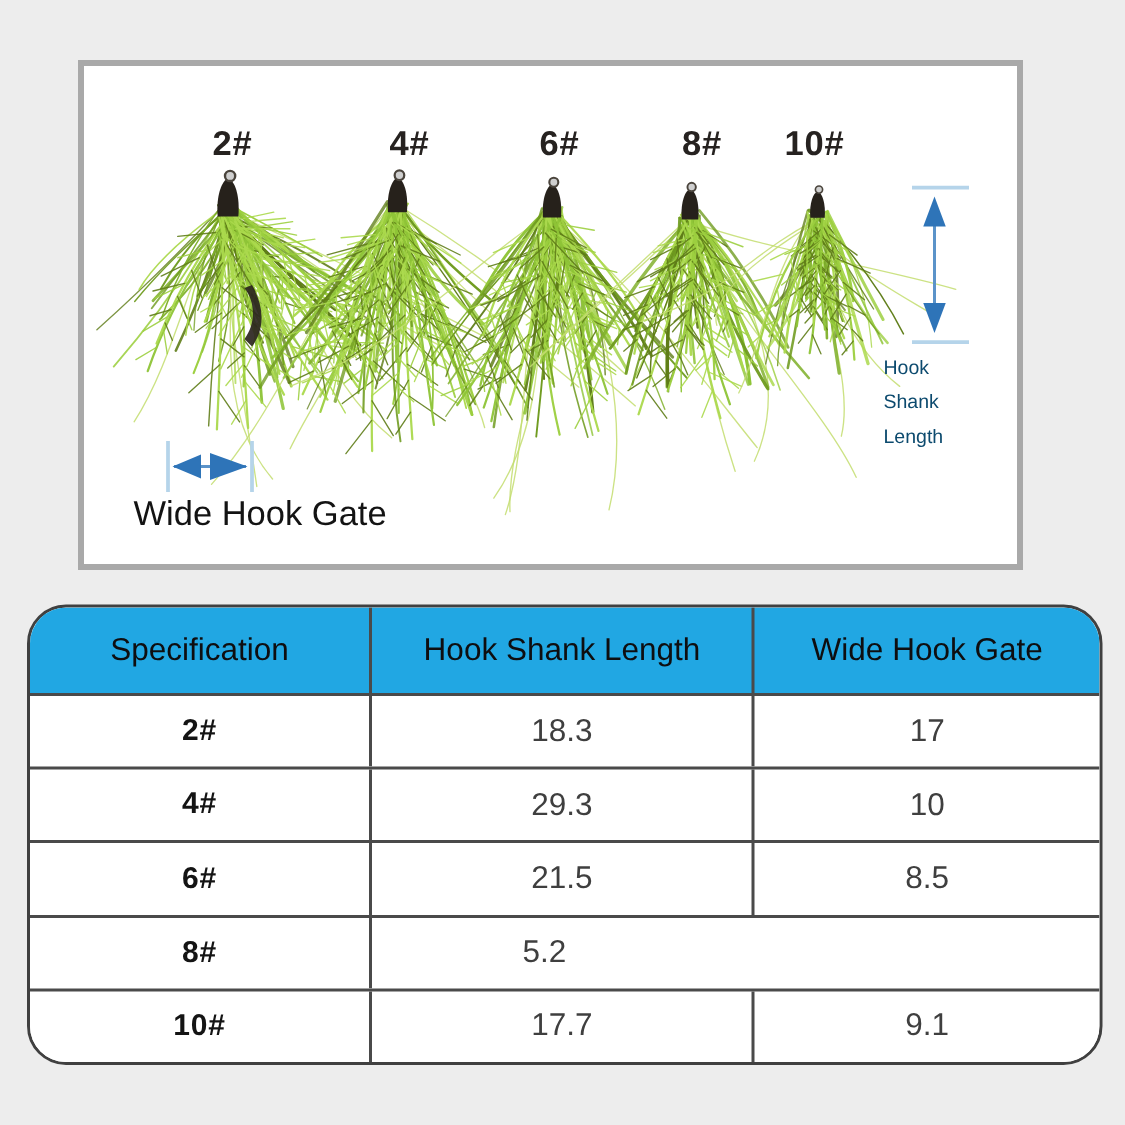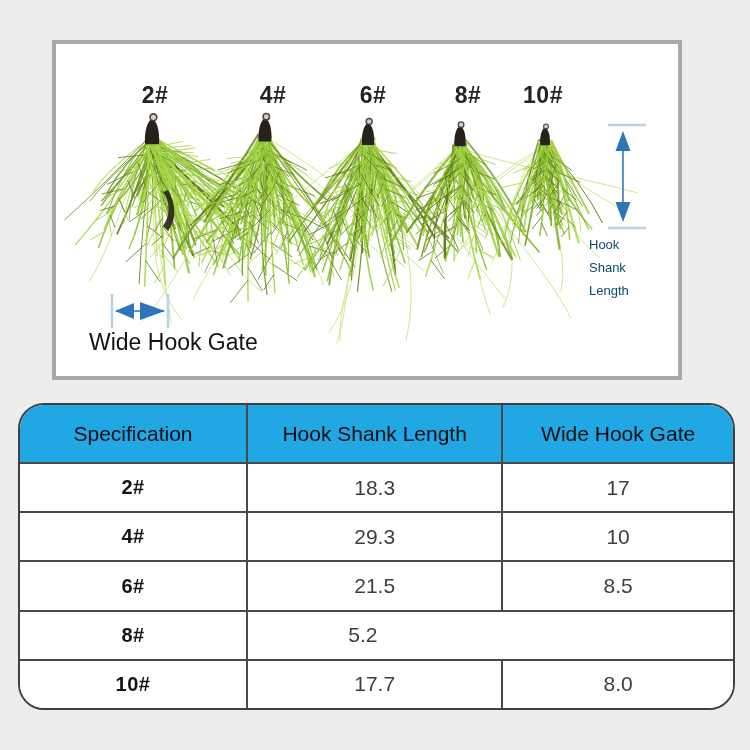--- a/index.html
+++ b/index.html
@@ -534,17 +534,17 @@
       <div class="td c2 val">21.5</div>
       <div class="td c3 val">8.5</div>
     </div>
     <div class="trow">
       <div class="td c1 spec">8#</div>
       <div class="td c3 val">5.2</div>
     </div>
     <div class="trow">
       <div class="td c1 spec">10#</div>
       <div class="td c2 val">17.7</div>
-      <div class="td c3 val">8.0</div>
+      <div class="td c3 val">9.1</div>
     </div>
   </div>
 
 </div>
 
 </body></html>

